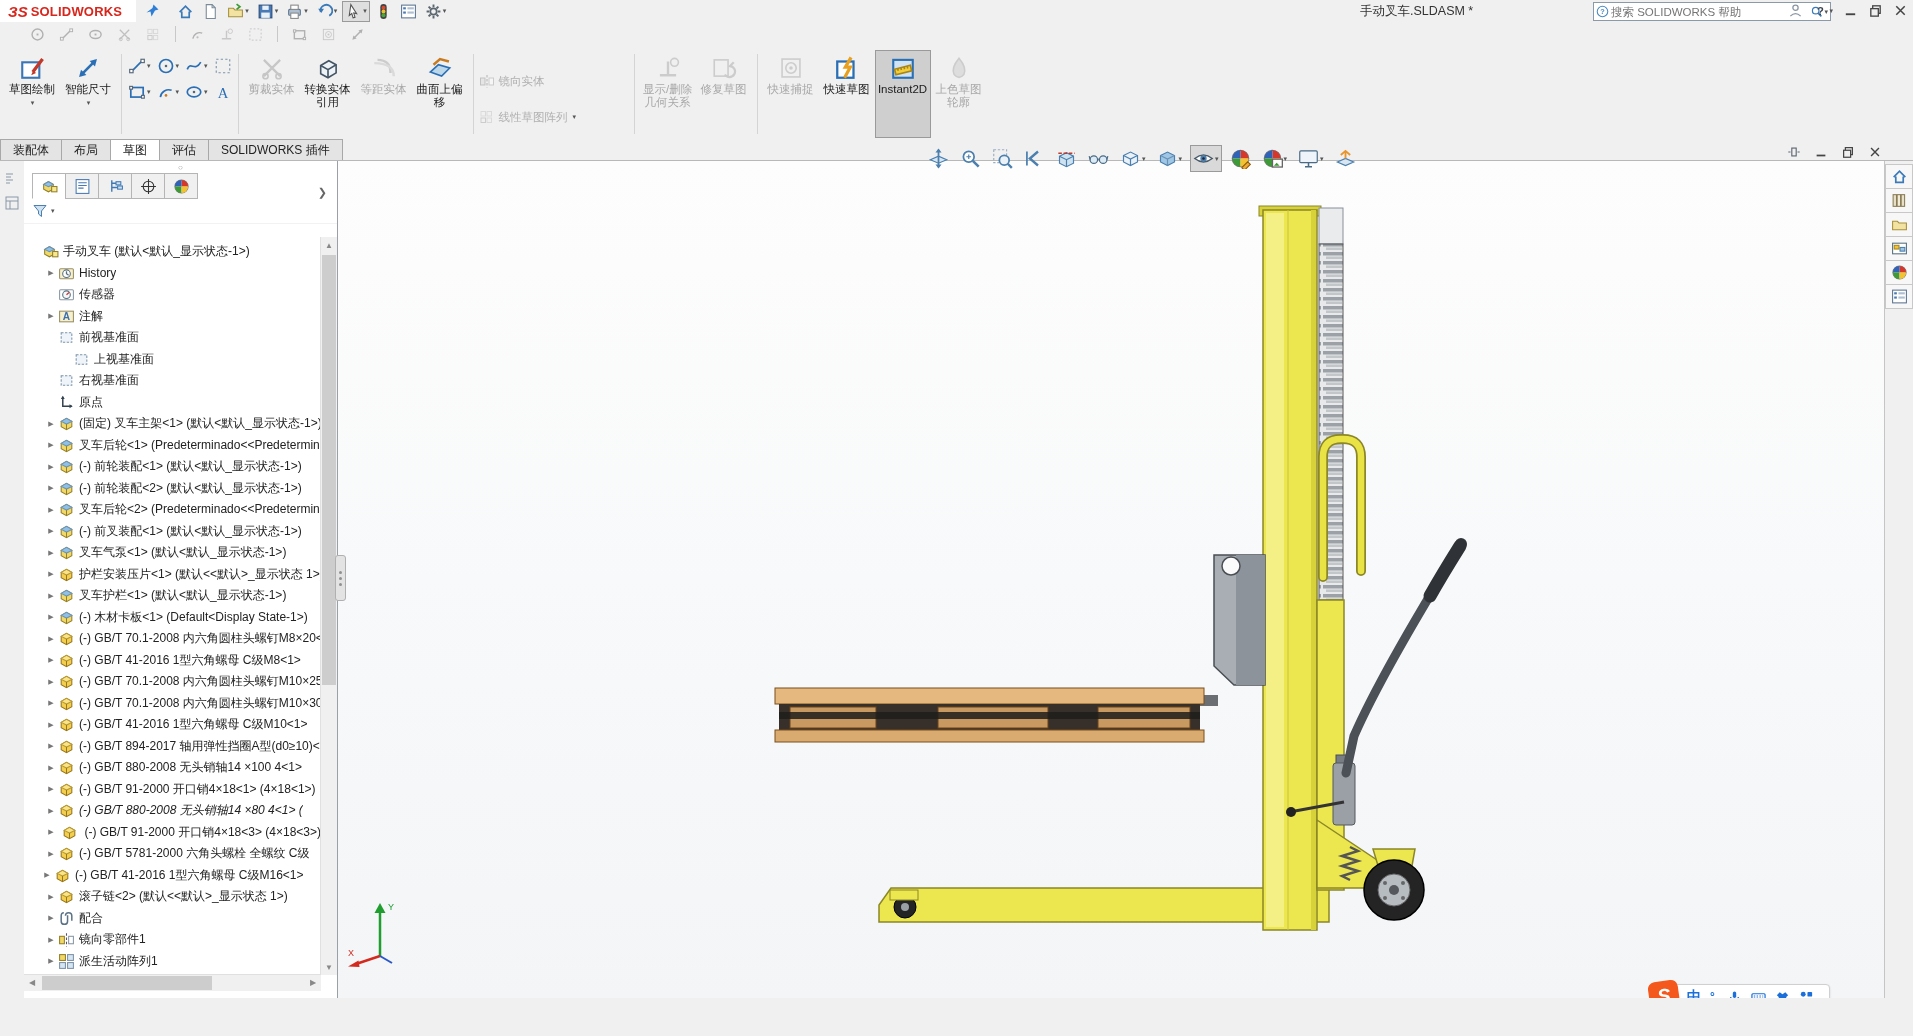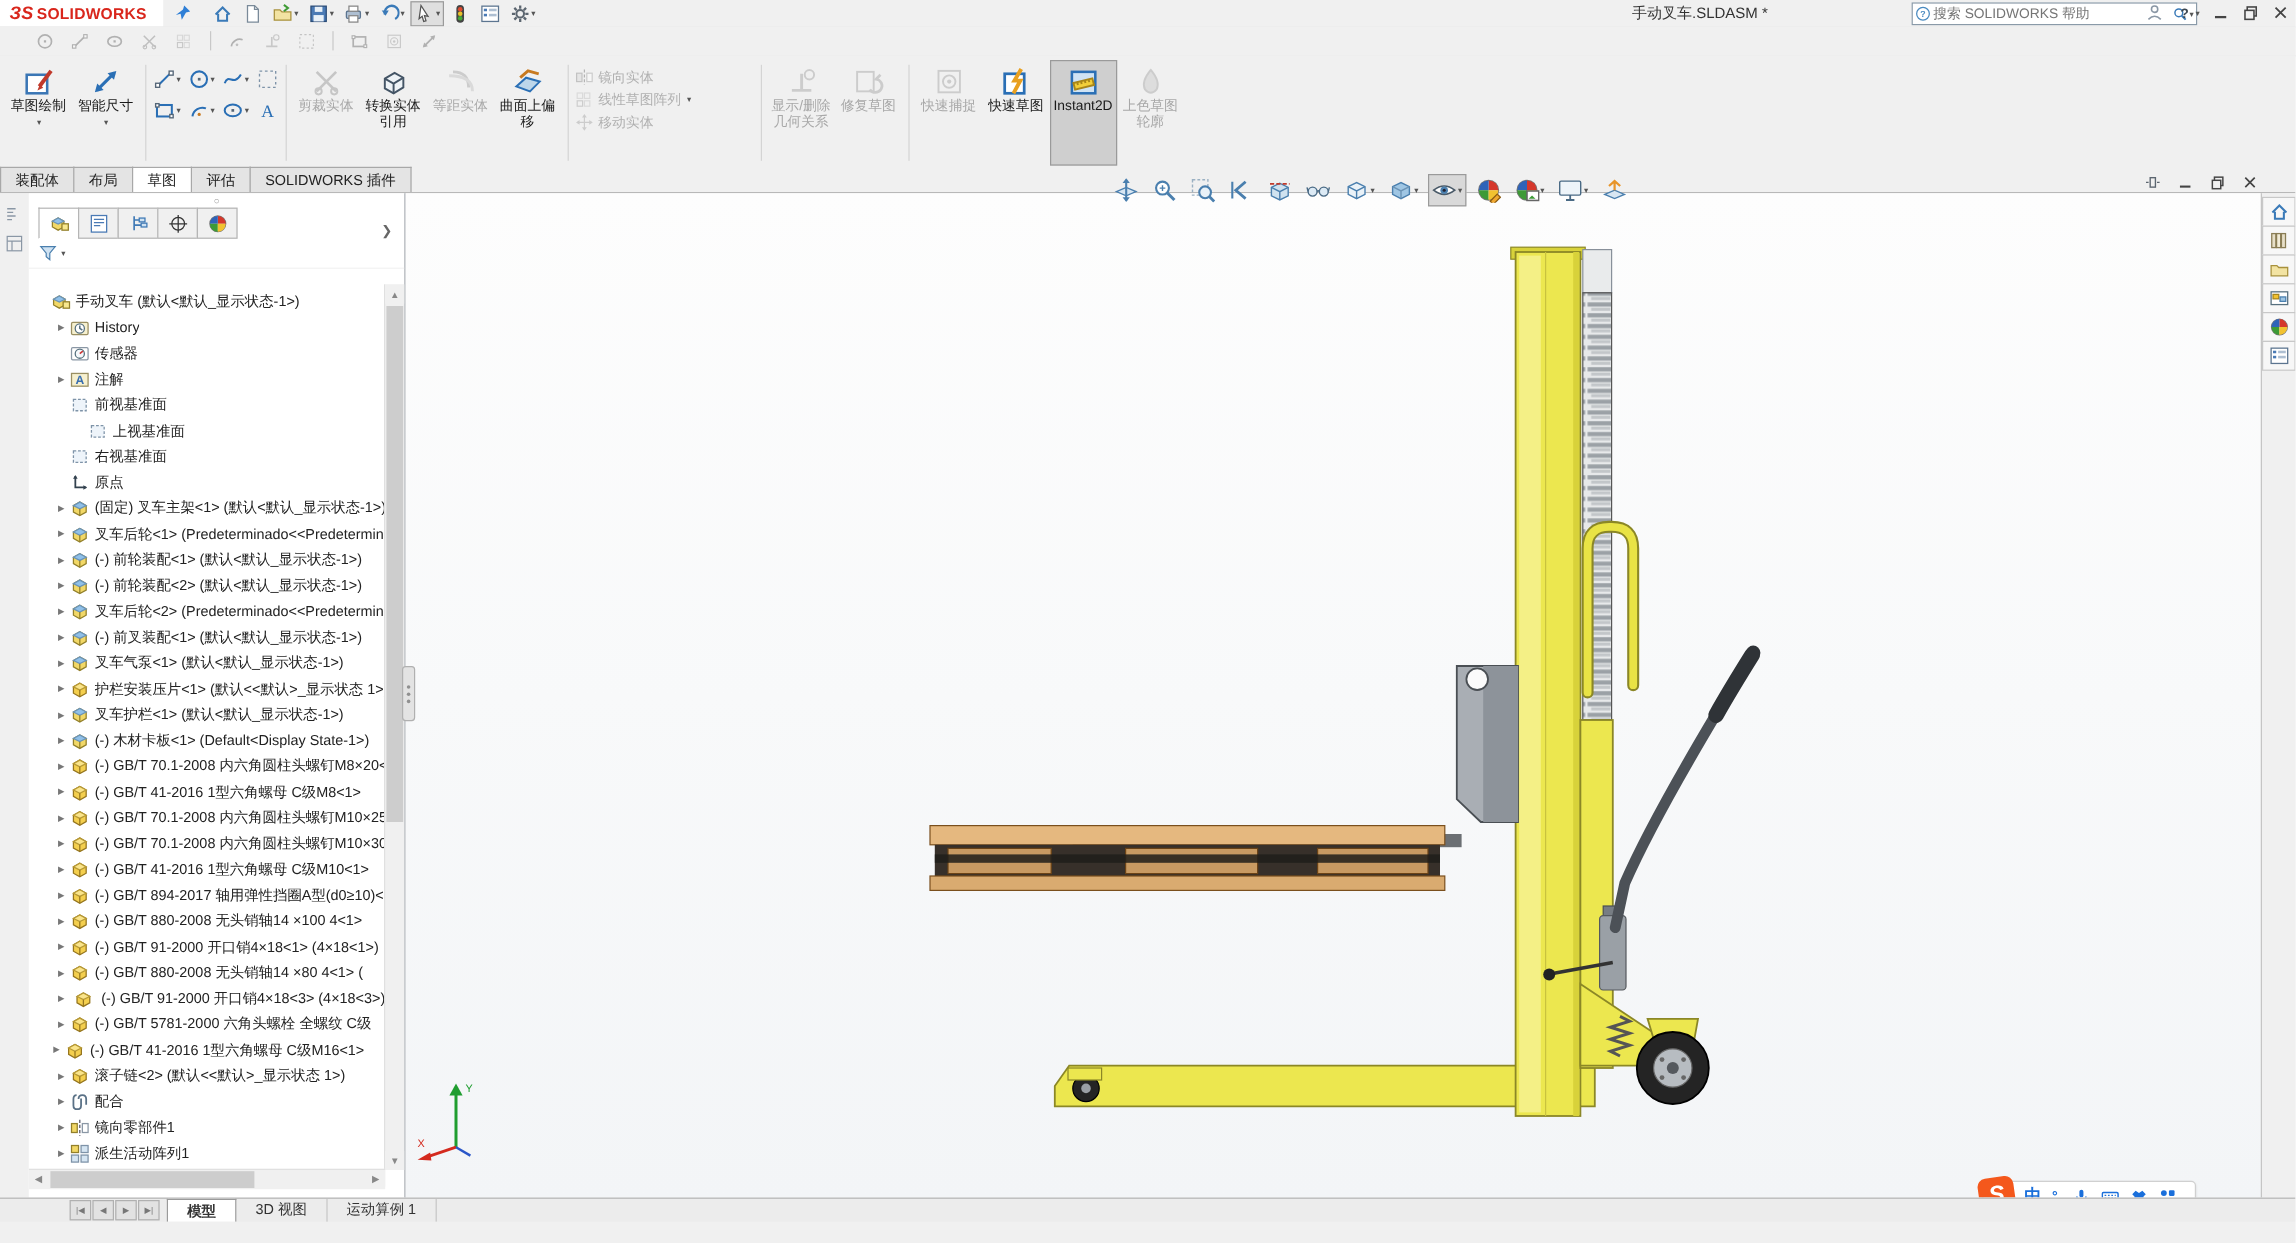--- a/index.html
+++ b/index.html
@@ -43,21 +43,21 @@
           border:1px solid transparent;}
   .bigbtn .ic{width:26px;height:26px;margin-bottom:2px;}
   .bigbtn.disabled{color:#a8a8a8;}
   .bigbtn.disabled .ic{filter:grayscale(1);opacity:.4;}
   .bigbtn.active{background:#cfcfcf;border:1px solid #9a9a9a;}
   .toolgrid{display:flex;flex-direction:column;justify-content:flex-start;gap:6px;padding-top:6px;}
   .toolrow{display:flex;gap:4px;}
   .toolcell{display:flex;align-items:center;padding:1px;}
   .toolcell .ic{width:18px;height:18px;}
   .stack{display:flex;flex-direction:column;gap:3px;padding-top:6px;width:150px;}
-  .stackrow{display:flex;align-items:center;gap:4px;font-size:11.5px;color:#b0b0b0;}
+  .stackrow{display:flex;align-items:center;gap:4px;font-size:11.5px;color:#b0b0b0;margin-top:17px;}
   .stackrow .ic{width:16px;height:16px;filter:grayscale(1);opacity:.4;}
   
   #cmtabs{position:absolute;left:0;top:140px;width:100%;height:21px;background:#f0f0f0;
           display:flex;align-items:flex-end;border-bottom:1px solid #b8b8b8;box-sizing:border-box;}
   .cmtab{height:20px;line-height:20px;padding:0 12px;font-size:12px;background:#e4e4e4;
          border:1px solid #a8a8a8;border-bottom:none;margin-right:-1px;color:#222;text-align:center;}
   .cmtab.active{background:#fff;position:relative;z-index:2;}
   
   #leftstrip{position:absolute;left:0;top:161px;width:24px;height:837px;background:#f0f0f0;
              display:flex;flex-direction:column;align-items:center;gap:8px;padding-top:10px;box-sizing:border-box;}
@@ -957,21 +957,21 @@
           <span class="arr">▶</span>
           <span class="ic" style="width: 17px; height: 17px;">
             <svg viewBox="0 0 16 16">
               <path d="M3 6 L8 3.2 L13 6 L13 11 L8 13.8 L3 11 Z" fill="#f4cf4e" stroke="#96761f"></path>
               <path d="M3 6 L8 8.5 L13 6 L8 3.2 Z" fill="#fae48a" stroke="#b89a35"></path>
               <path d="M8 8.5 V13.8" stroke="#96761f" fill="none"></path>
             </svg>
           </span>
           <span class="lbl">(-) GB/T 91-2000 开口销4×18&lt;1&gt; (4×18&lt;1&gt;)</span>
         </div>
-        <div class="trow" style="padding-left: 20px;">
+        <div class="trow" style="padding-left: 20px; font-style: italic;">
           <span class="arr">▶</span>
           <span class="ic" style="width: 17px; height: 17px;">
             <svg viewBox="0 0 16 16">
               <path d="M3 6 L8 3.2 L13 6 L13 11 L8 13.8 L3 11 Z" fill="#f4cf4e" stroke="#96761f"></path>
               <path d="M3 6 L8 8.5 L13 6 L8 3.2 Z" fill="#fae48a" stroke="#b89a35"></path>
               <path d="M8 8.5 V13.8" stroke="#96761f" fill="none"></path>
             </svg>
           </span>
           <span class="lbl">(-) GB/T 880-2008 无头销轴14 ×80 4&lt;1&gt; (</span>
         </div>
@@ -1408,27 +1408,14 @@
             <rect x="1.5" y="2" width="13" height="12" fill="#fff" stroke="#5c7590"></rect>
             <rect x="3" y="4" width="2.5" height="2" fill="#4a7ab5"></rect>
             <rect x="7" y="4" width="6" height="2" fill="#aebfd2"></rect>
             <rect x="3" y="8" width="2.5" height="2" fill="#4a7ab5"></rect>
             <rect x="7" y="8" width="6" height="2" fill="#aebfd2"></rect>
           </svg>
         </span>
       </div>
     </div>
 
-  <div id="doctabs">
-    <div id="tabnav">
-        <div class="navbtn">|◀</div>
-        <div class="navbtn">◀</div>
-        <div class="navbtn">▶</div>
-        <div class="navbtn">▶|</div>
-      </div>
-    <div id="dtabwrap" style="display:flex;margin-left:6px">
-        <div class="dtab active">模型</div>
-        <div class="dtab">3D 视图</div>
-        <div class="dtab">运动算例 1</div>
-      </div>
-  </div>
 
 </div>
 
 </body></html>

